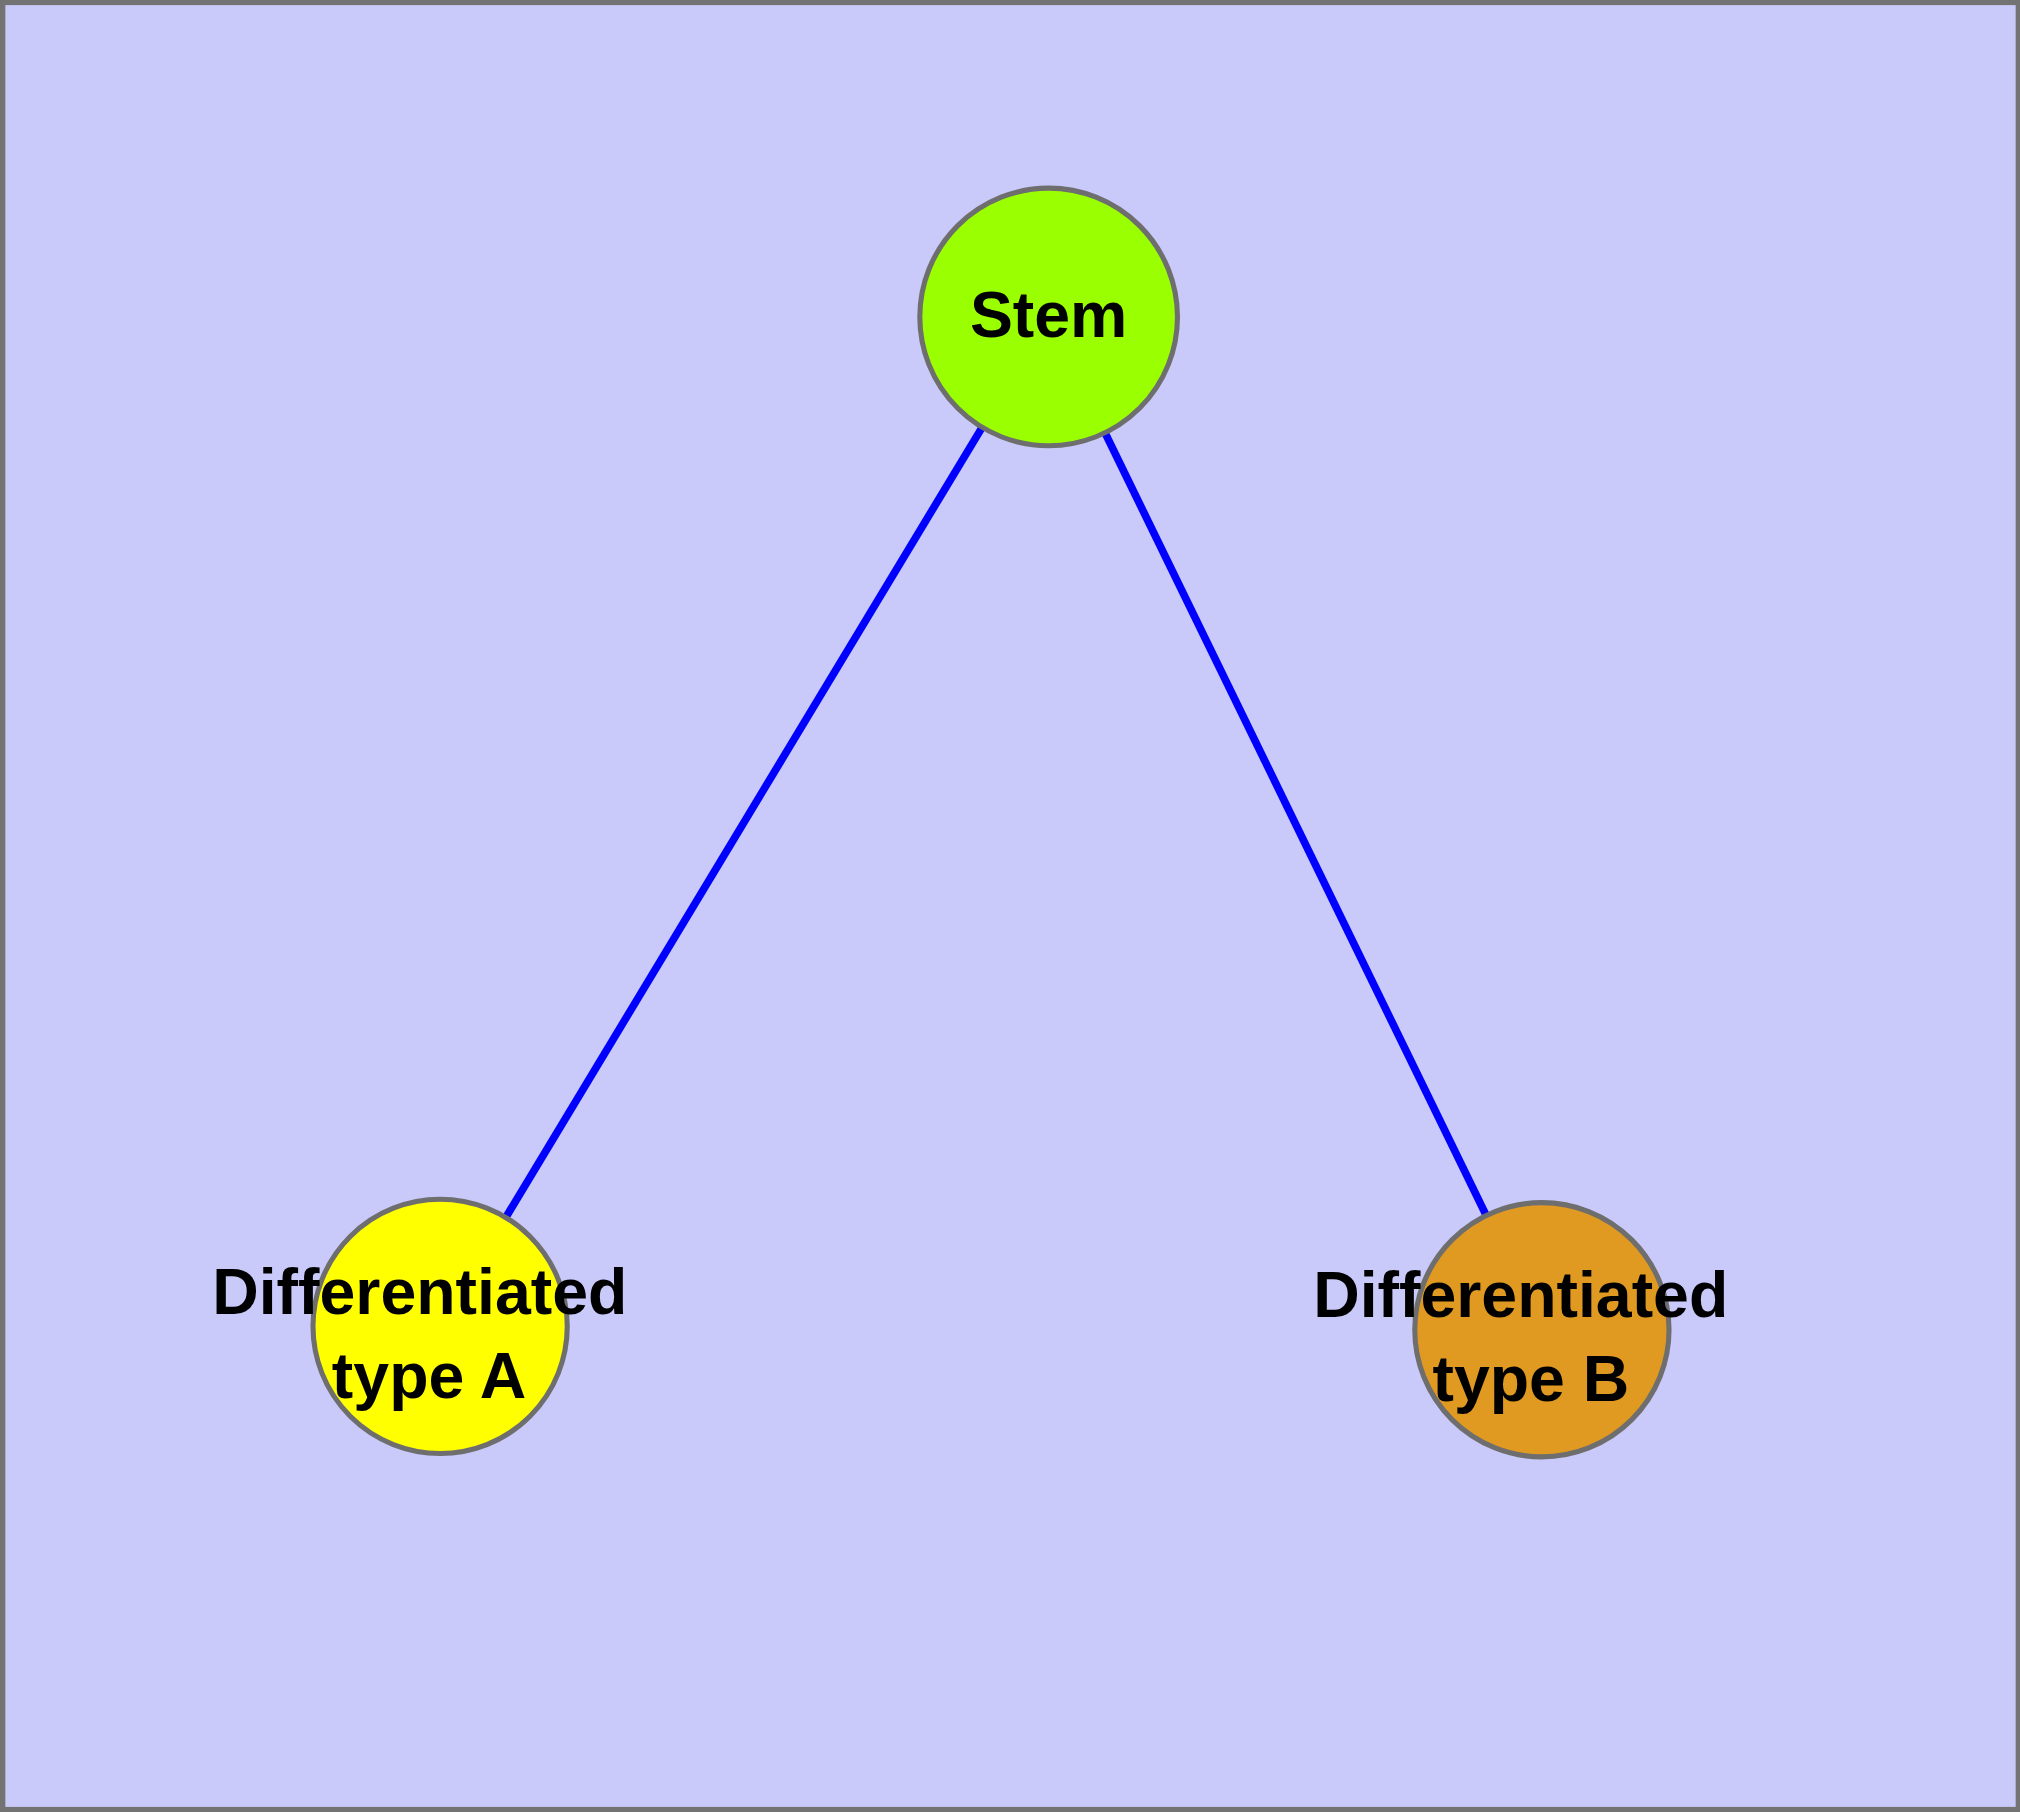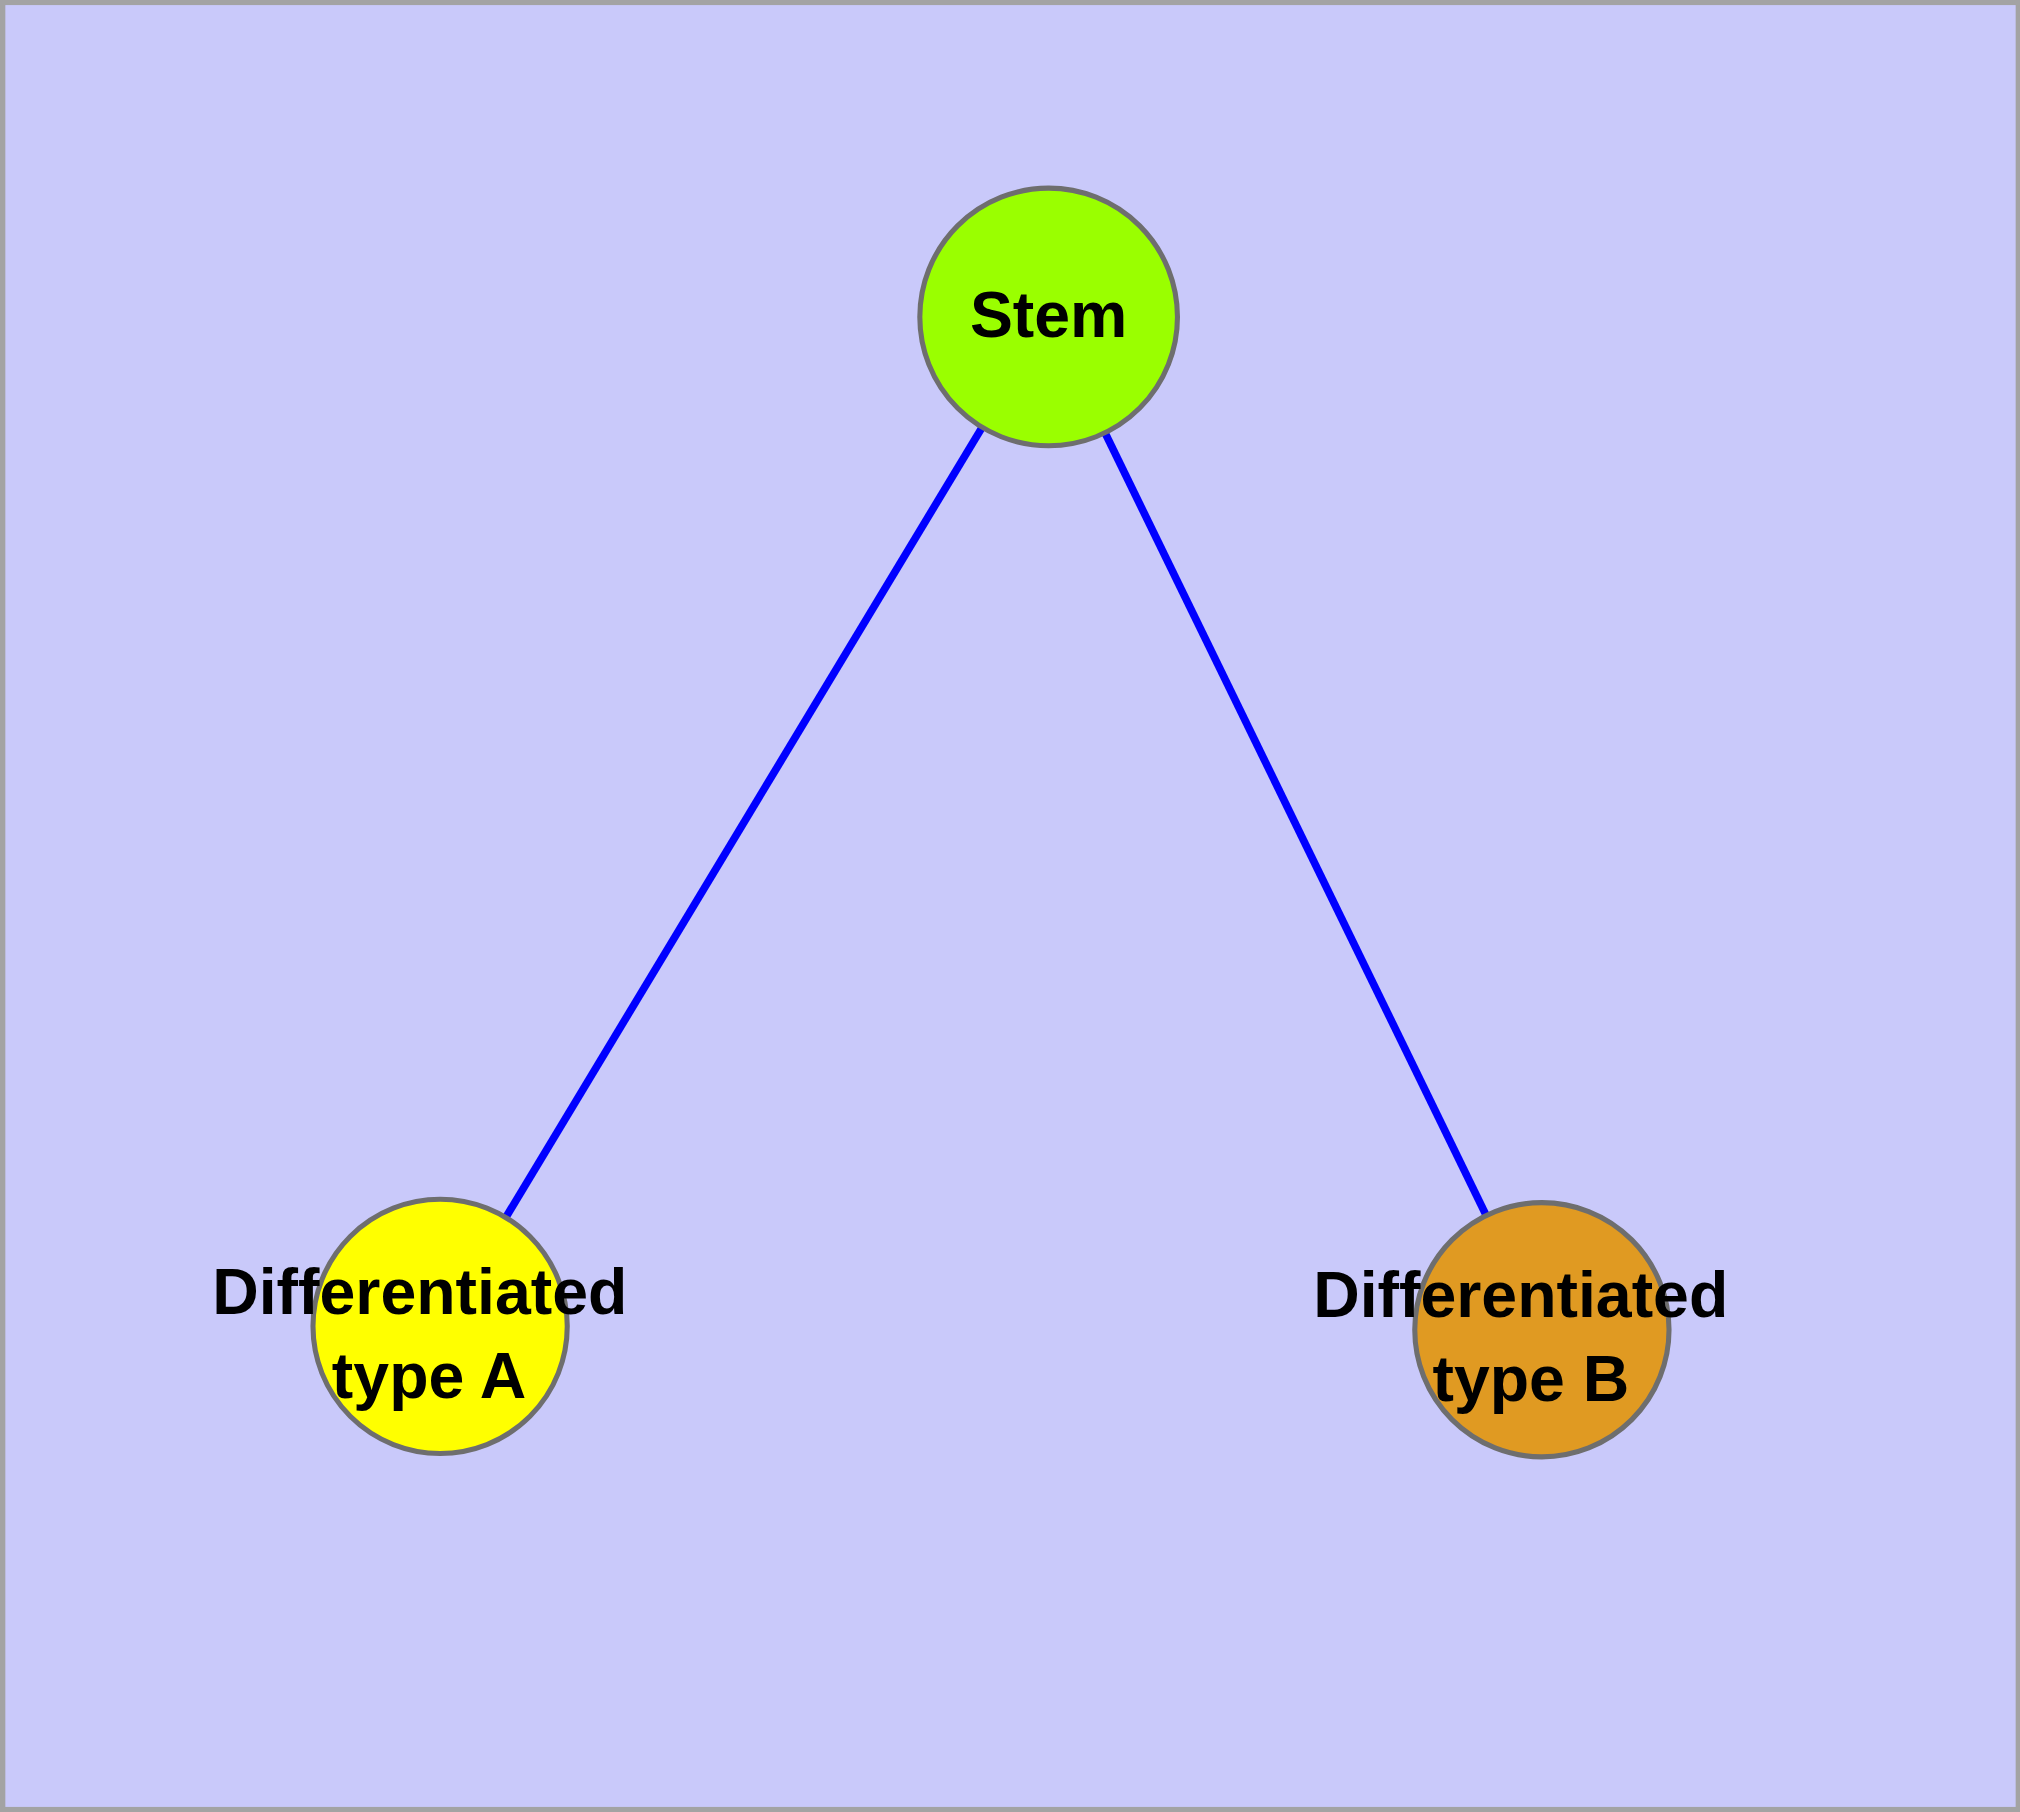--- a/index.html
+++ b/index.html
@@ -10,21 +10,21 @@
   body {
     width: 2021px;
     height: 1812px;
     overflow: hidden;
     font-family: "Liberation Sans", sans-serif;
   }
   #canvas {
     position: relative;
     width: 2021px;
     height: 1812px;
-    background: #a3a3a3;
+    background: #737373;
   }
   #graph-svg {
     position: absolute;
     left: 0;
     top: 0;
     width: 2021px;
     height: 1812px;
     display: block;
   }
   .node-label {

